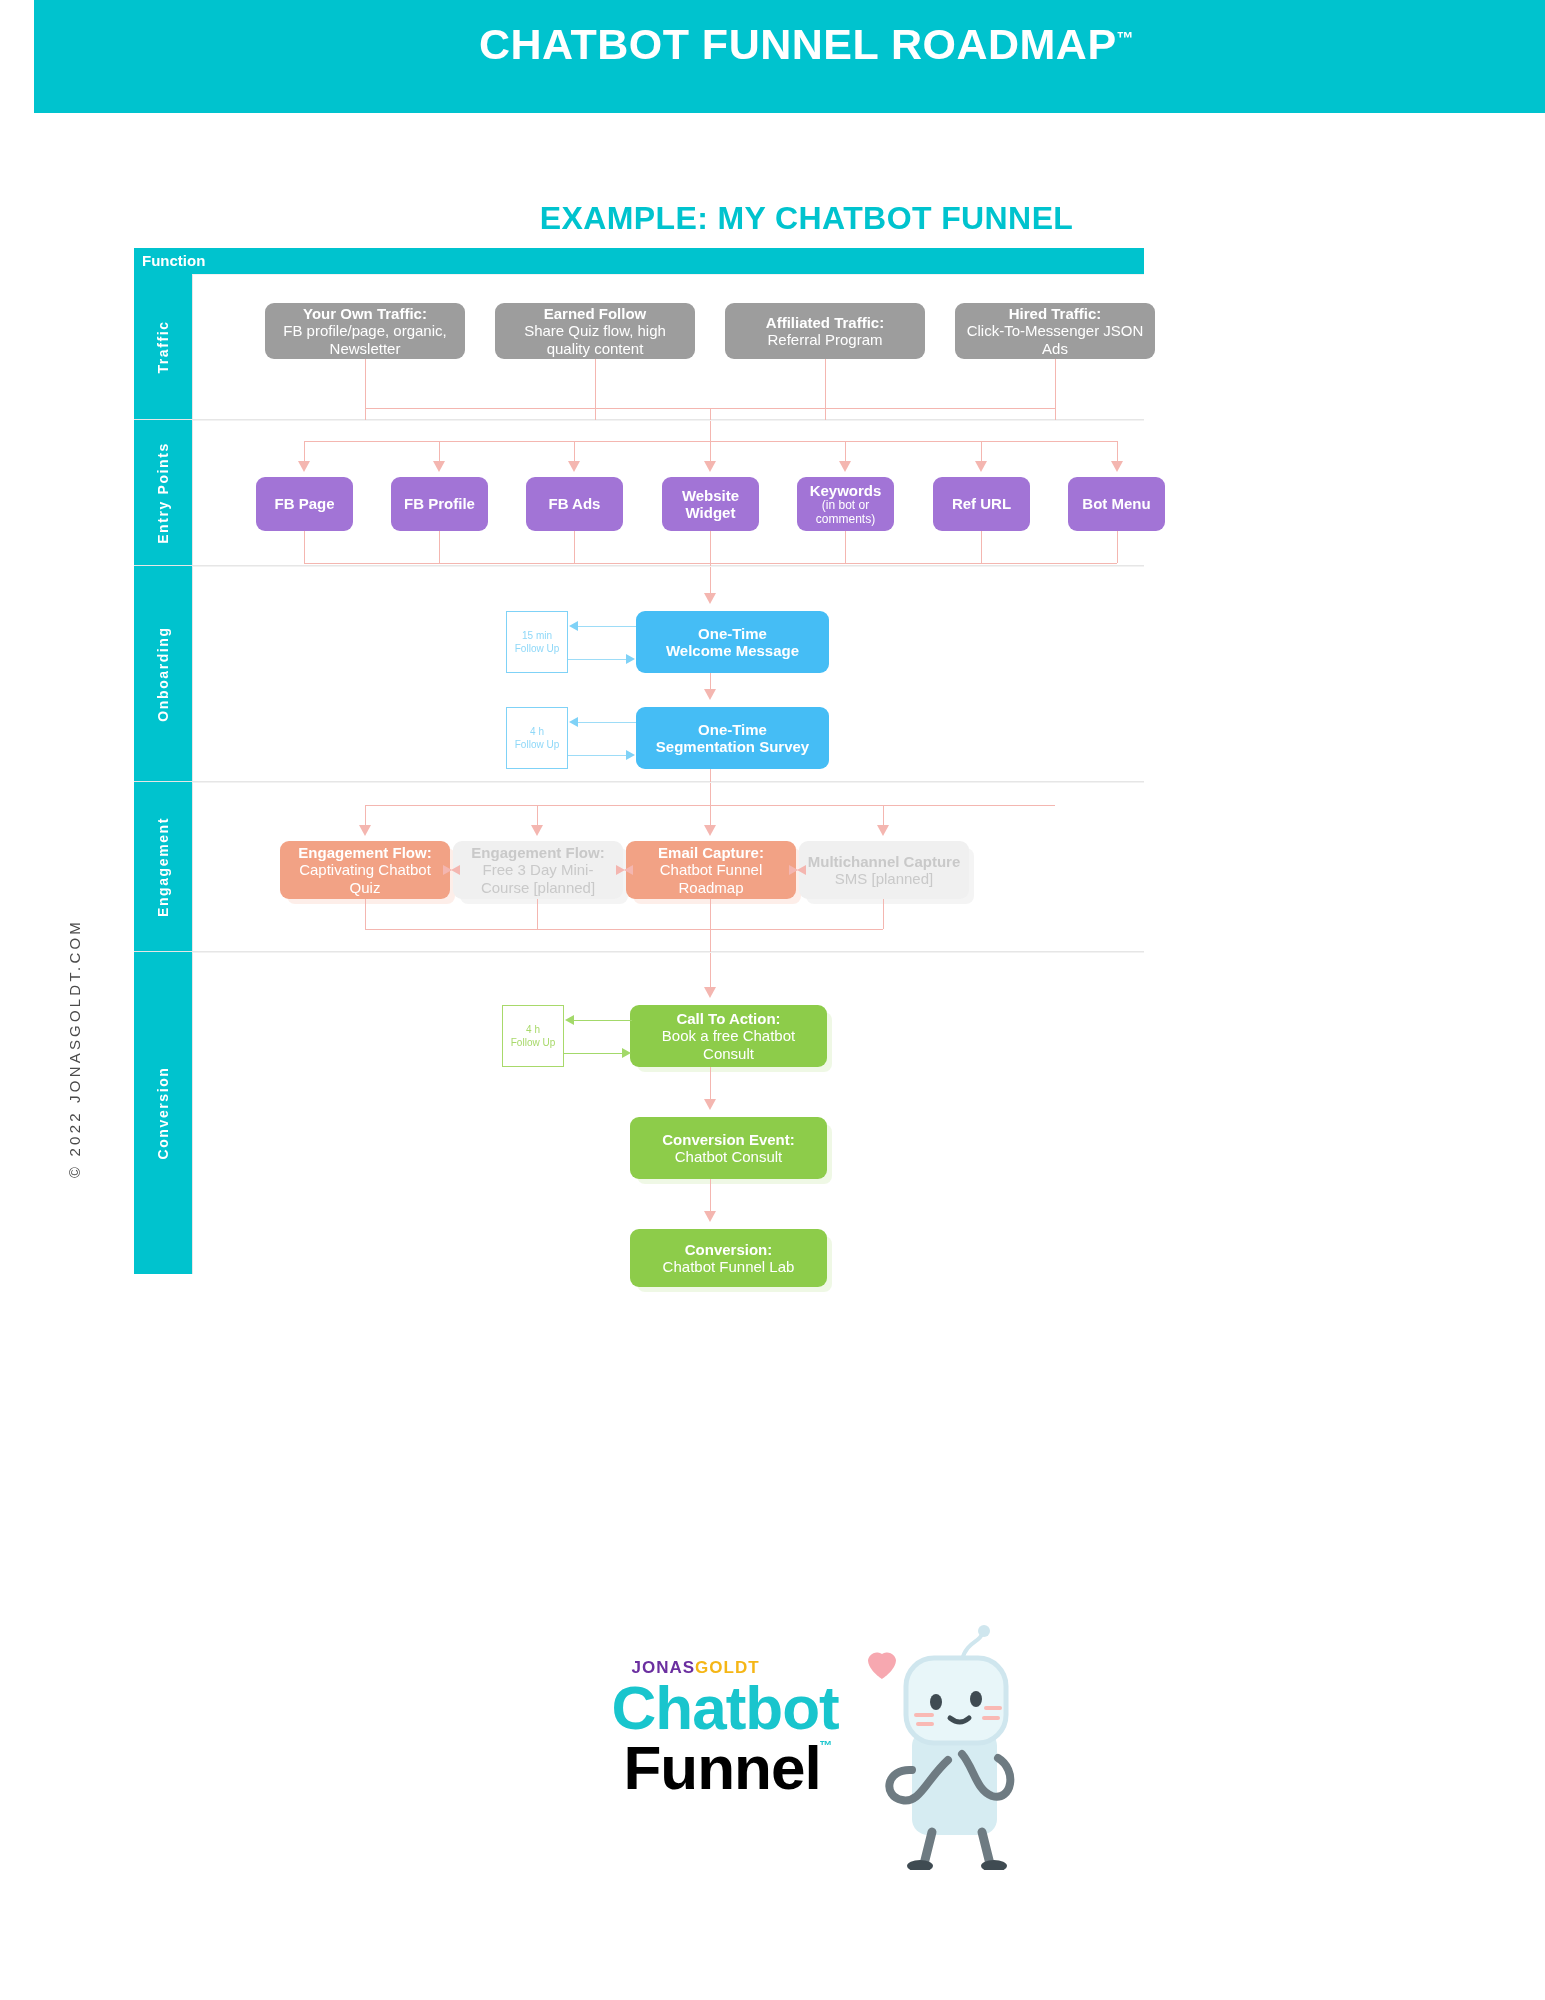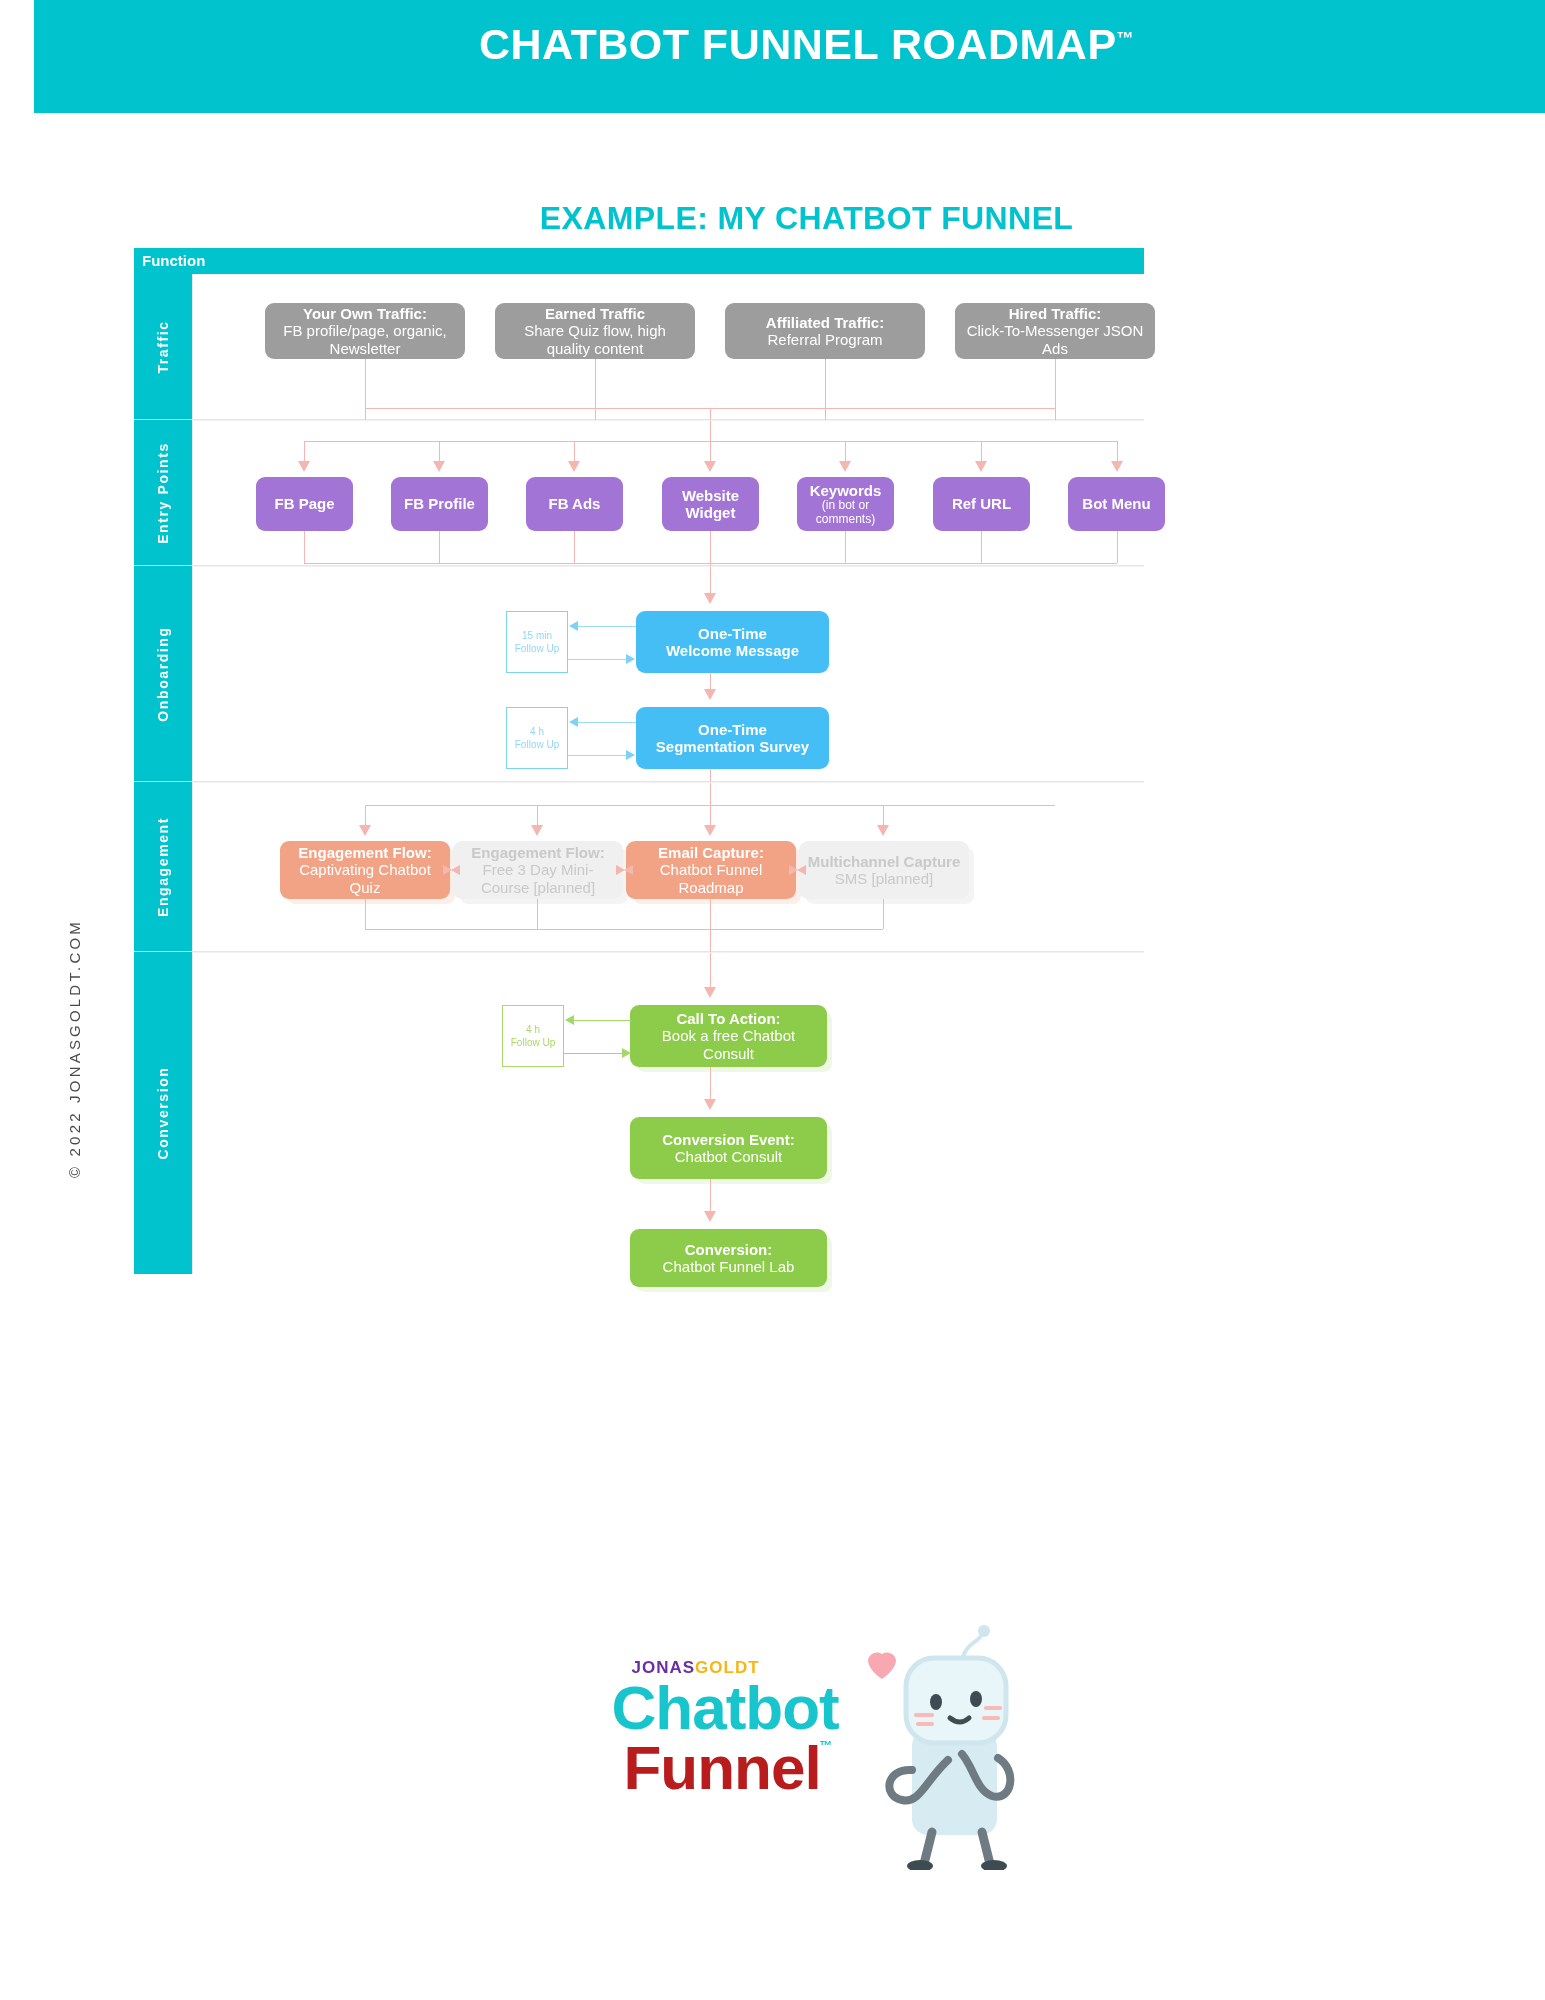--- a/index.html
+++ b/index.html
@@ -227,21 +227,21 @@
     font-size: 62px;
     font-weight: bold;
     color: #19c5cd;
     letter-spacing: -1px;
   }
   .logo-word2 {
     position: absolute;
     left: 32px; top: 122px;
     font-size: 62px;
     font-weight: bold;
-    color: #b91c1c;
+    color: #000000;
     letter-spacing: -1px;
   }
   .logo-tm {
     position: absolute;
     left: 228px; top: 128px;
     font-size: 13px;
     color: #19c5cd;
     font-weight: bold;
   }
   .robot { position: absolute; left: 258px; top: 10px; }
@@ -283,21 +283,21 @@
         <div class="row-label">
           <span>Traffic</span>
         </div>
         <div class="row-body">
 
           <div class="node n-gray" style="left:72px; top:28px; width:200px; height:56px;">
             <div class="t1">Your Own Traffic:</div>
             <div class="t2">FB profile/page, organic, Newsletter</div>
           </div>
           <div class="node n-gray" style="left:302px; top:28px; width:200px; height:56px;">
-            <div class="t1">Earned Traffic</div>
+            <div class="t1">Earned Follow</div>
             <div class="t2">Share Quiz flow, high quality content</div>
           </div>
           <div class="node n-gray" style="left:532px; top:28px; width:200px; height:56px;">
             <div class="t1">Affiliated Traffic:</div>
             <div class="t2">Referral Program</div>
           </div>
           <div class="node n-gray" style="left:762px; top:28px; width:200px; height:56px;">
             <div class="t1">Hired Traffic:</div>
             <div class="t2">Click-To-Messenger JSON Ads</div>
           </div>

